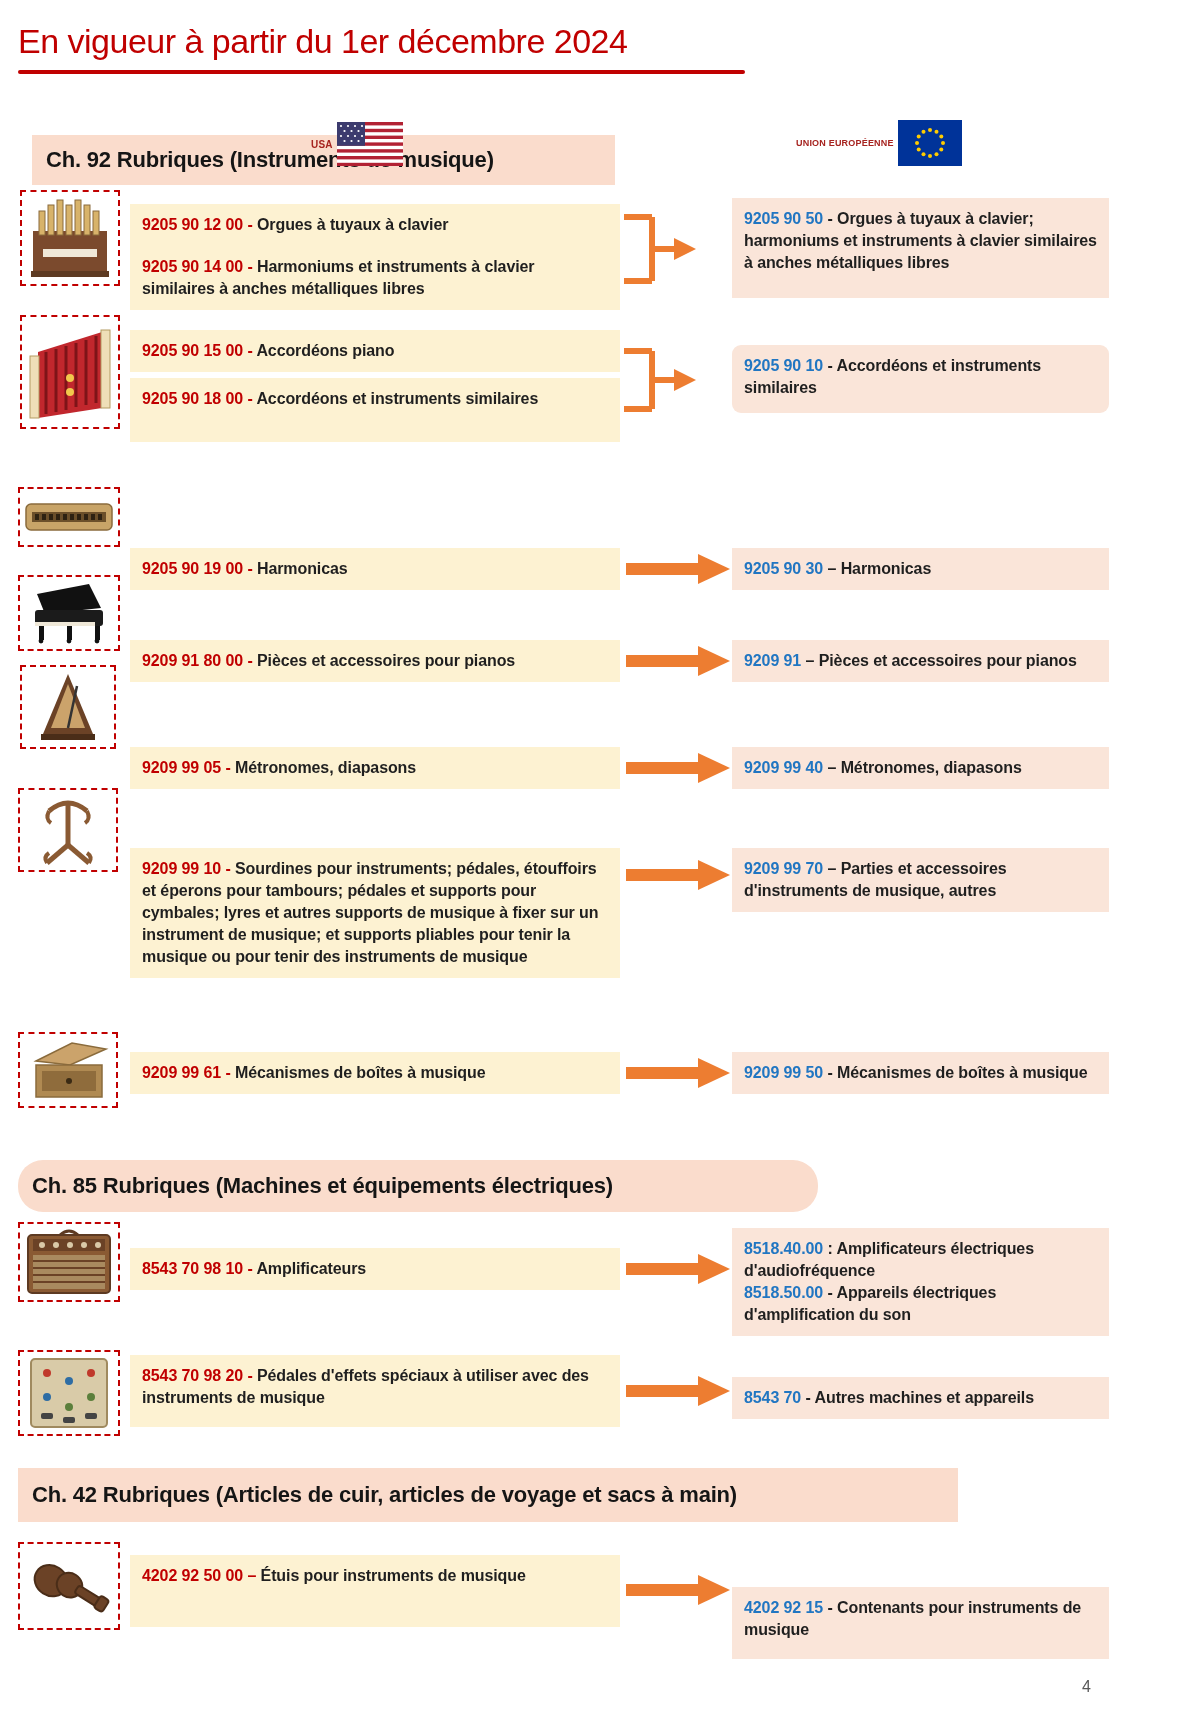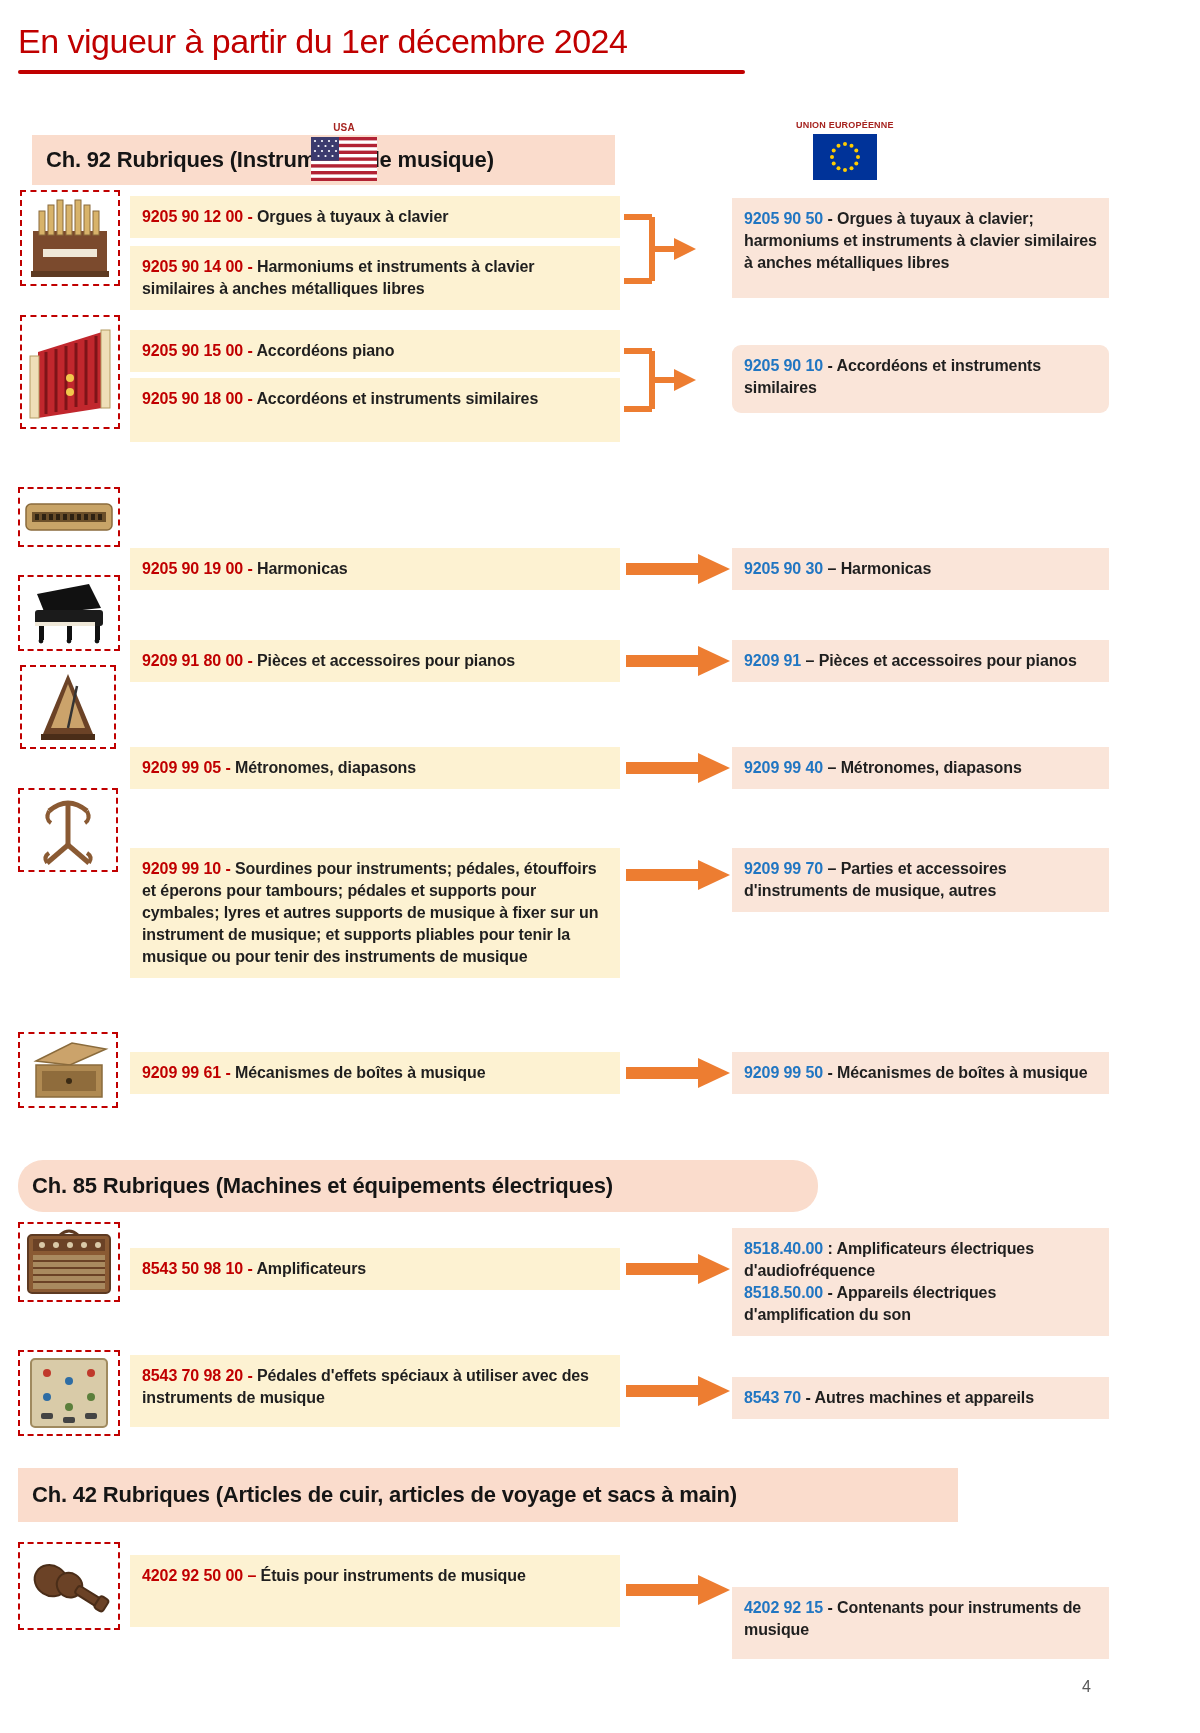--- a/index.html
+++ b/index.html
@@ -10,21 +10,21 @@
   .header{position:absolute;background:#FADCCC;color:#151515;font-weight:bold;font-size:22px;display:flex;align-items:center;padding:0 14px;letter-spacing:-0.2px;}
   .box{position:absolute;padding:10px 12px;font-weight:bold;font-size:16px;line-height:22px;color:#1f1f1f;letter-spacing:-0.1px;}
   .cream{background:#FDF2D2;}
   .pink{background:#FAE5D9;}
   .code-us{color:#C00000;white-space:nowrap;}
   .code-eu{color:#2176C2;white-space:nowrap;}
   .sep-us{color:#C00000;}
   .sep-eu{color:#1f1f1f;}
   .desc{color:#1f1f1f;}
   .imgbox{position:absolute;border:2px dashed #C00000;display:flex;align-items:center;justify-content:center;background:#fff;box-sizing:border-box;}
-  .flagwrap{position:absolute;display:flex;flex-direction:column;align-items:center;gap:4px;}
+  .flagwrap{position:absolute;display:flex;flex-direction:row;align-items:center;gap:4px;}
   .flaglabel{color:#A6231F;font-weight:bold;font-size:10px;letter-spacing:0.2px;white-space:nowrap;}
   .pagenum{position:absolute;left:1082px;top:1678px;color:#595959;font-size:16px;}
   .euline{display:block;}
   svg{display:block;}
 </style>
 </head>
 <body>
 
 <div class="page">
 
@@ -97,21 +97,21 @@
         <rect x="30" y="3" width="6" height="35"></rect>
           <rect x="39" y="8" width="6" height="30"></rect>
         <rect x="48" y="3" width="6" height="35"></rect>
           <rect x="57" y="8" width="6" height="30"></rect>
         <rect x="66" y="14" width="6" height="24"></rect>
       </g>
       <rect x="16" y="52" width="54" height="8" fill="#EFE8D8"></rect>
       <rect x="4" y="74" width="78" height="6" fill="#5D3A22"></rect>
     </svg>
   </div>
-  <div class="box cream" style="left:130px;top:196px;width:466px;">
+  <div class="box cream" style="left:130px;top:204px;width:466px;">
     <span class="code-us">9205 90 12 00</span>
     <span class="sep-us">-</span>
     <span class="desc">Orgues à tuyaux à clavier</span>
   </div>
   <div class="box cream" style="left:130px;top:246px;width:466px;">
     <span class="code-us">9205 90 14 00</span>
     <span class="sep-us">-</span>
     <span class="desc">Harmoniums et instruments à clavier similaires à anches métalliques libres</span>
   </div>
   <svg class="abs" style="left:622px;top:212px;" width="104" height="74" viewBox="0 0 104 74">
@@ -314,21 +314,21 @@
       <rect x="9" y="28" width="72" height="34" fill="#A98A5F"></rect>
       <g stroke="#6B4226" stroke-width="2">
           <line x1="9" y1="34" x2="81" y2="34"></line>
           <line x1="9" y1="41" x2="81" y2="41"></line>
           <line x1="9" y1="48" x2="81" y2="48"></line>
           <line x1="9" y1="55" x2="81" y2="55"></line>
         </g>
     </svg>
   </div>
   <div class="box cream" style="left:130px;top:1248px;width:466px;">
-    <span class="code-us">8543 50 98 10</span>
+    <span class="code-us">8543 70 98 10</span>
     <span class="sep-us">-</span>
     <span class="desc">Amplificateurs</span>
   </div>
   <svg class="abs" style="left:624px;top:1252px;" width="108" height="34" viewBox="0 0 108 34">
     <rect x="2" y="11" width="72" height="12" fill="#ED7D31"></rect>
       <polygon points="74,2 106,17 74,32" fill="#ED7D31"></polygon>
   </svg>
   <div class="box pink" style="left:732px;top:1228px;width:353px;">
     <span class="euline">
       <span class="code-eu">8518.40.00</span>

